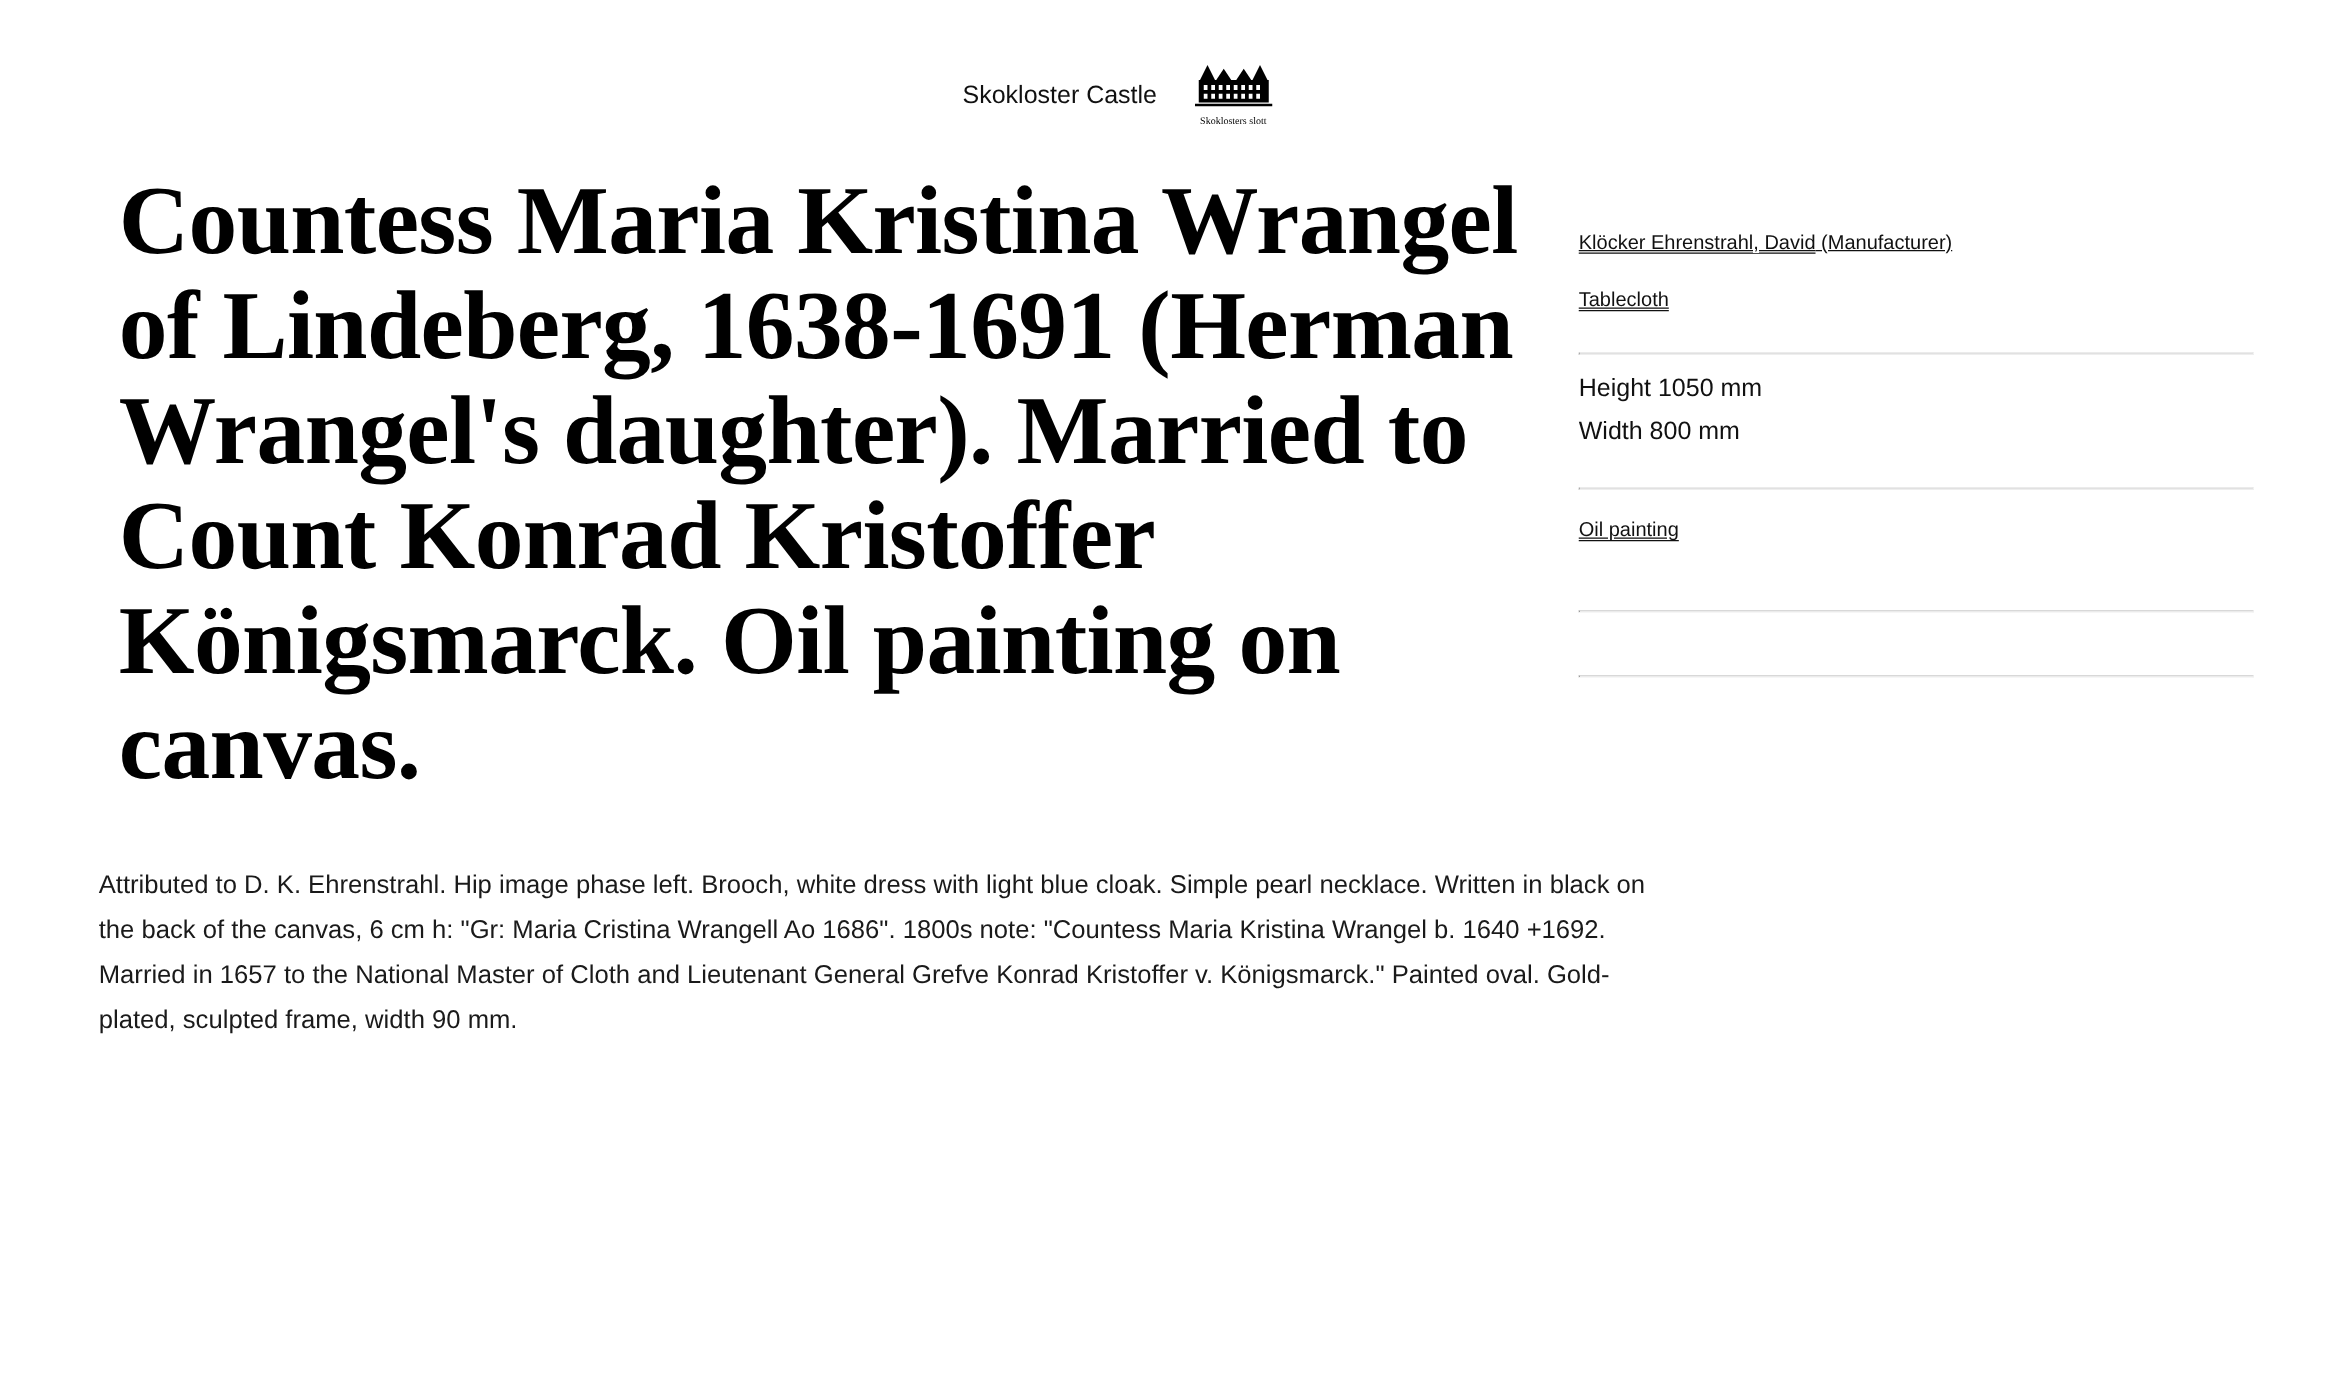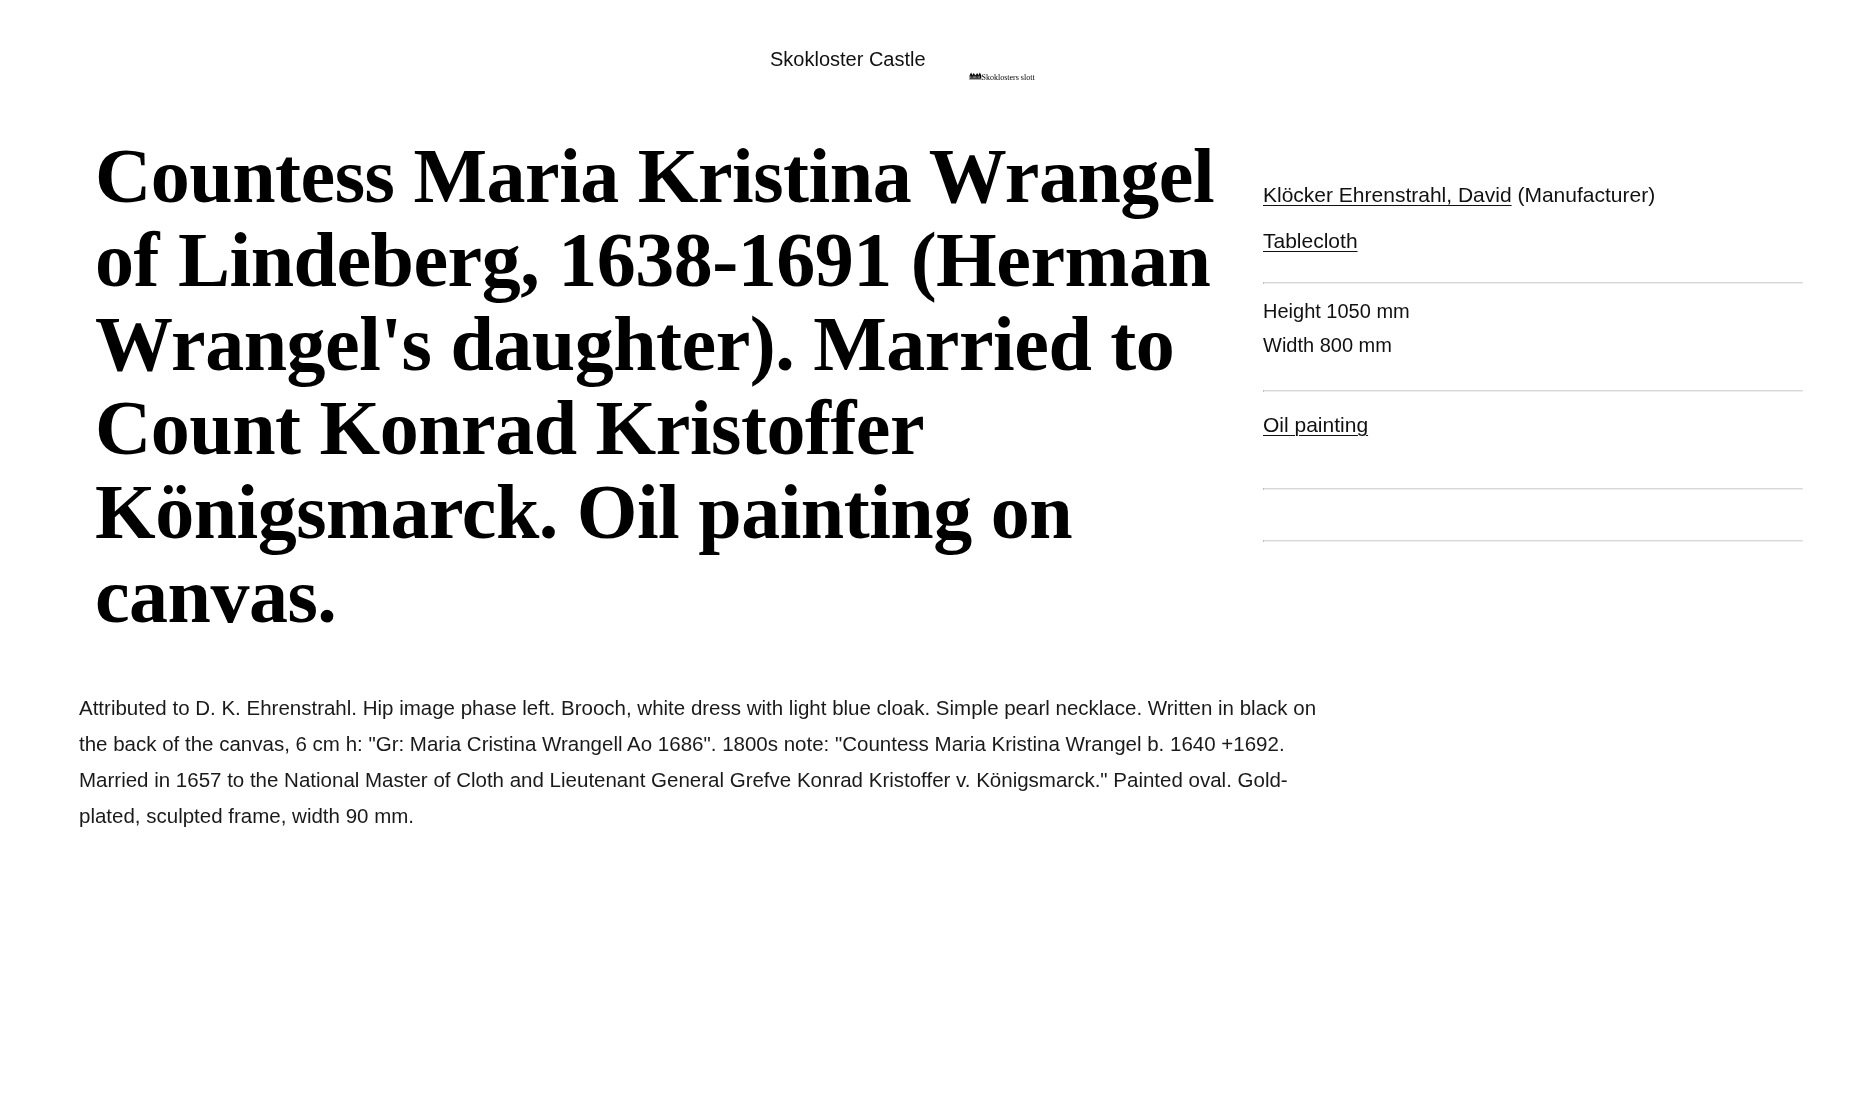--- a/index.html
+++ b/index.html
@@ -44,36 +44,35 @@
     color: #000000;
     text-transform: uppercase;
   }
   .brand div { white-space: nowrap; }
 
   .castle-block {
     position: absolute;
     left: 770px;
     top: 48px;
     display: flex;
-    align-items: flex-start;
+    align-items: center;
     gap: 28px;
   }
   .castle-name {
     font-size: 20px;
     color: #111111;
     white-space: nowrap;
   }
   .castle-logo {
     width: 66px;
     height: 56px;
     display: flex;
-    flex-direction: row;
+    flex-direction: column;
     align-items: center;
     justify-content: flex-start;
-    margin-left: 15px;
   }
   .castle-logo svg { display: block; }
   .castle-logo-caption {
     font-family: "Liberation Serif", serif;
     font-size: 8px;
     color: #000;
     margin-top: 2px;
     white-space: nowrap;
   }
 
@@ -121,24 +120,25 @@
 
   .meta-group {
     padding-bottom: 18px;
   }
   .meta-divider {
     border-top: 1px solid #d8d8d8;
     margin: 0;
   }
 
   .meta-row {
-    font-size: 21px;
+    font-size: 16px;
     line-height: 32px;
     color: #111111;
     padding: 7px 0;
+    text-decoration: underline;
   }
 
   .meta-link {
     text-decoration: underline;
     text-underline-offset: 3px;
     text-decoration-thickness: 1px;
     color: #111111;
     cursor: pointer;
   }
   .meta-suffix { color: #111111; }

